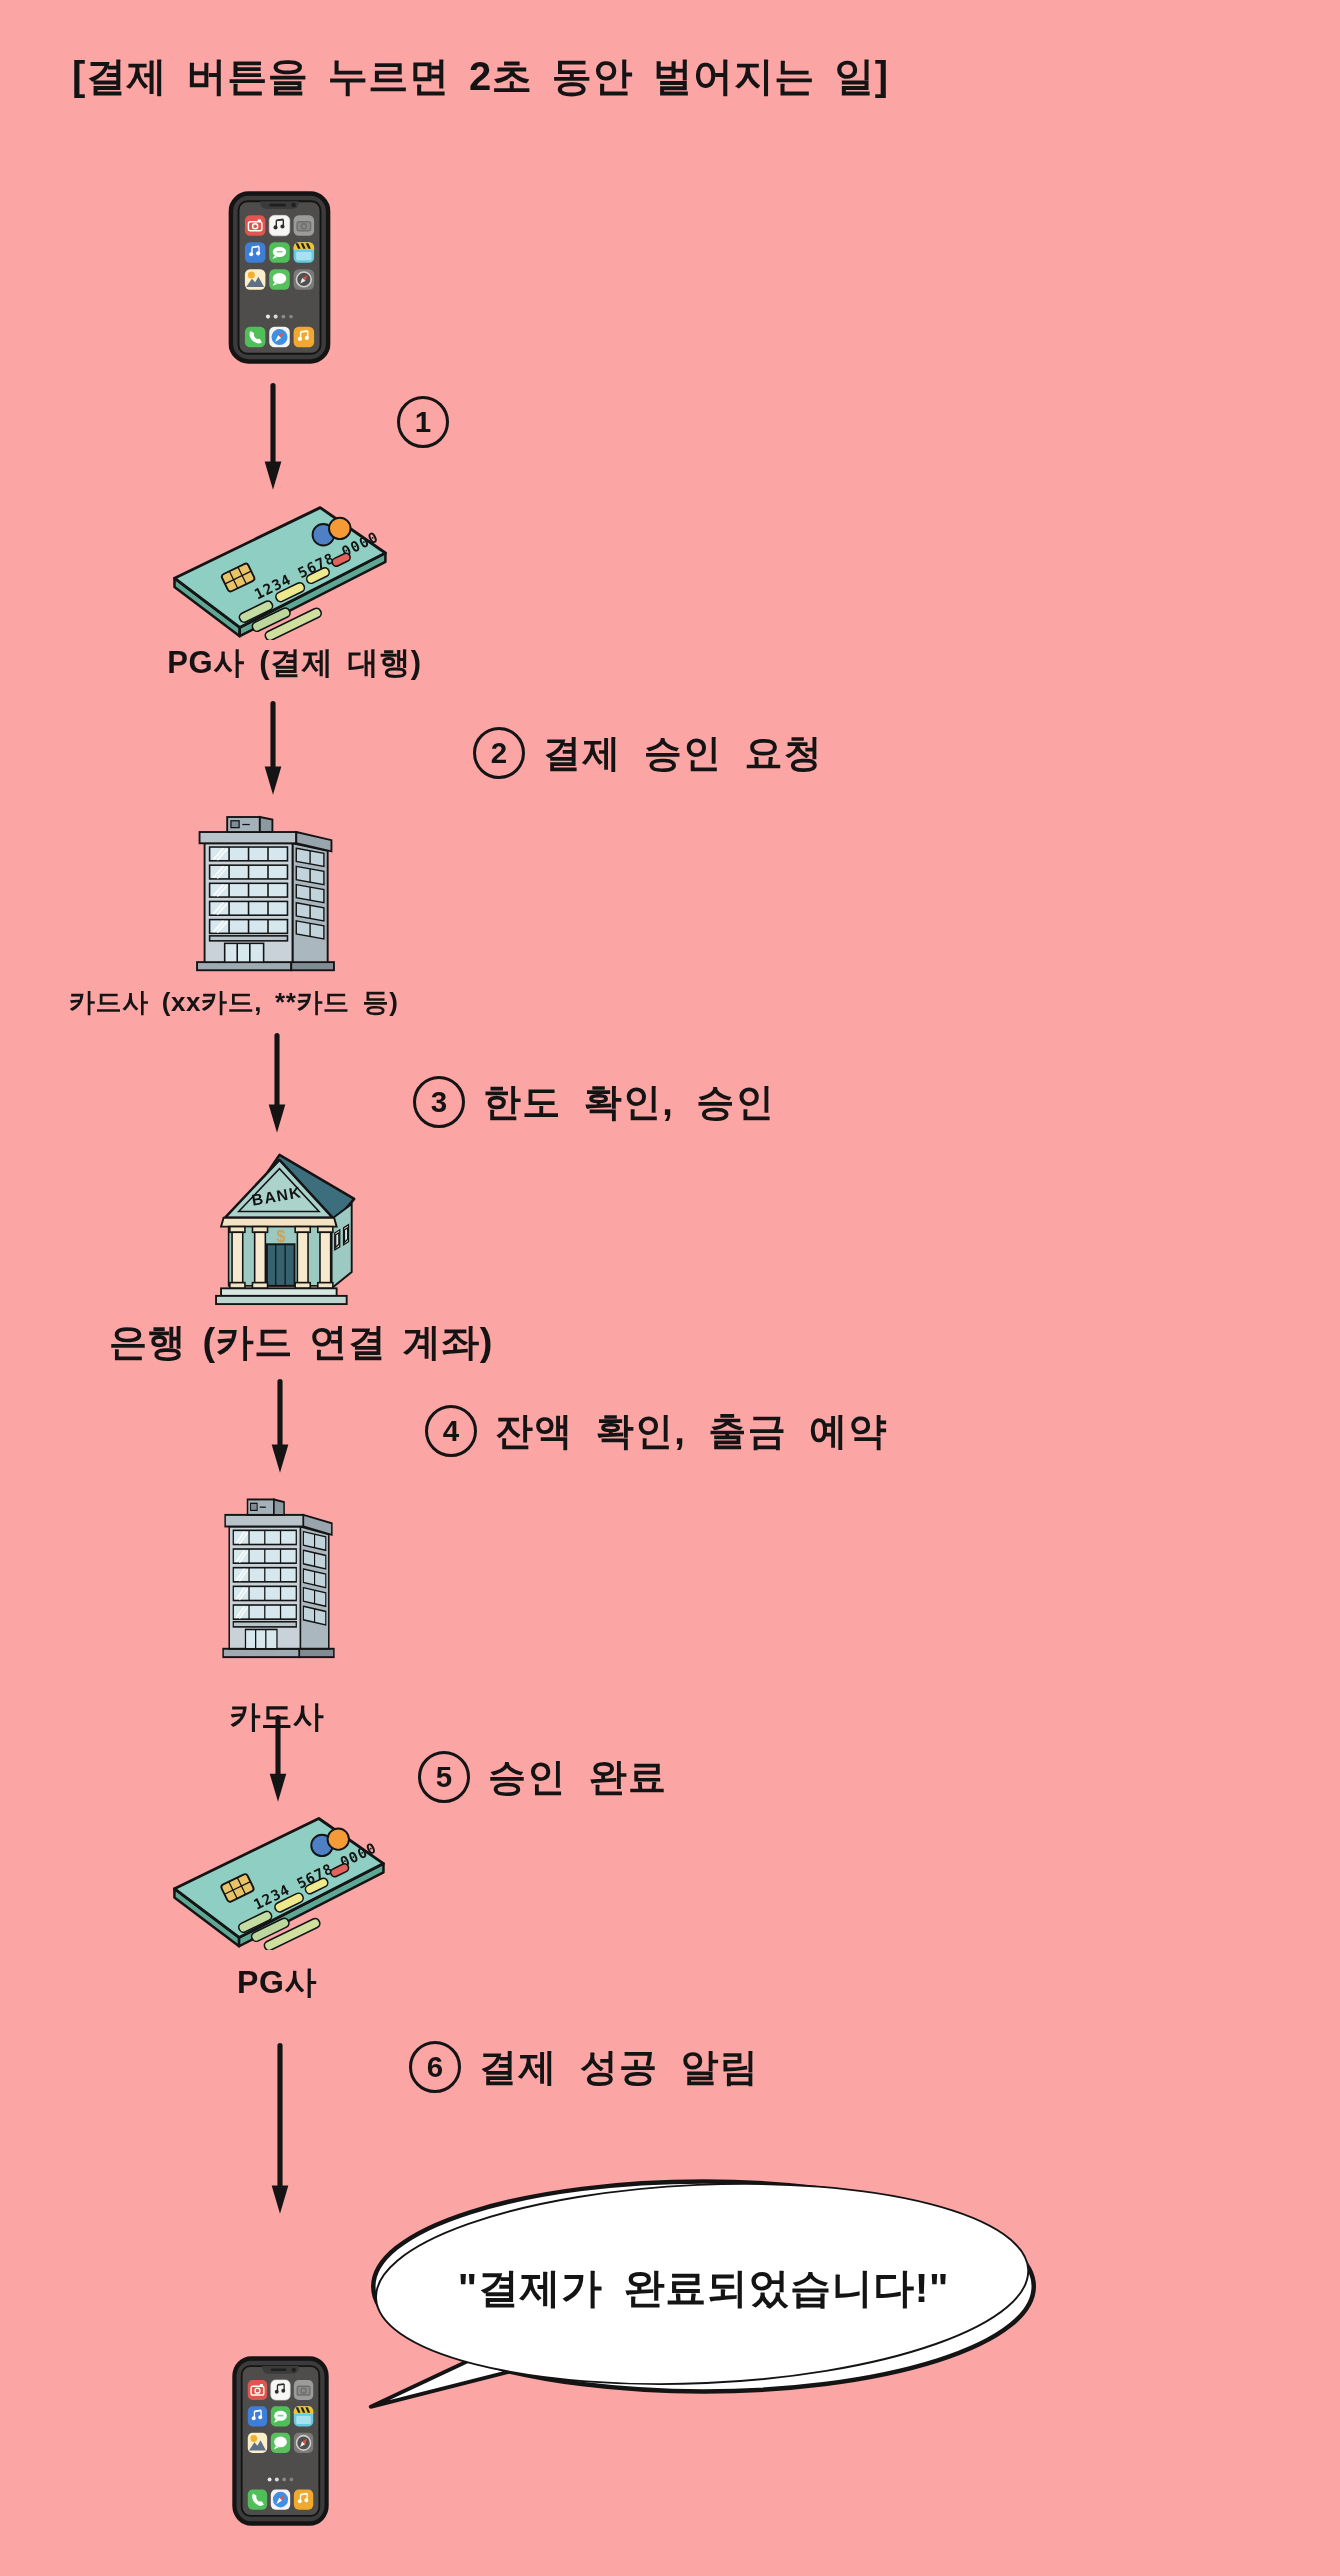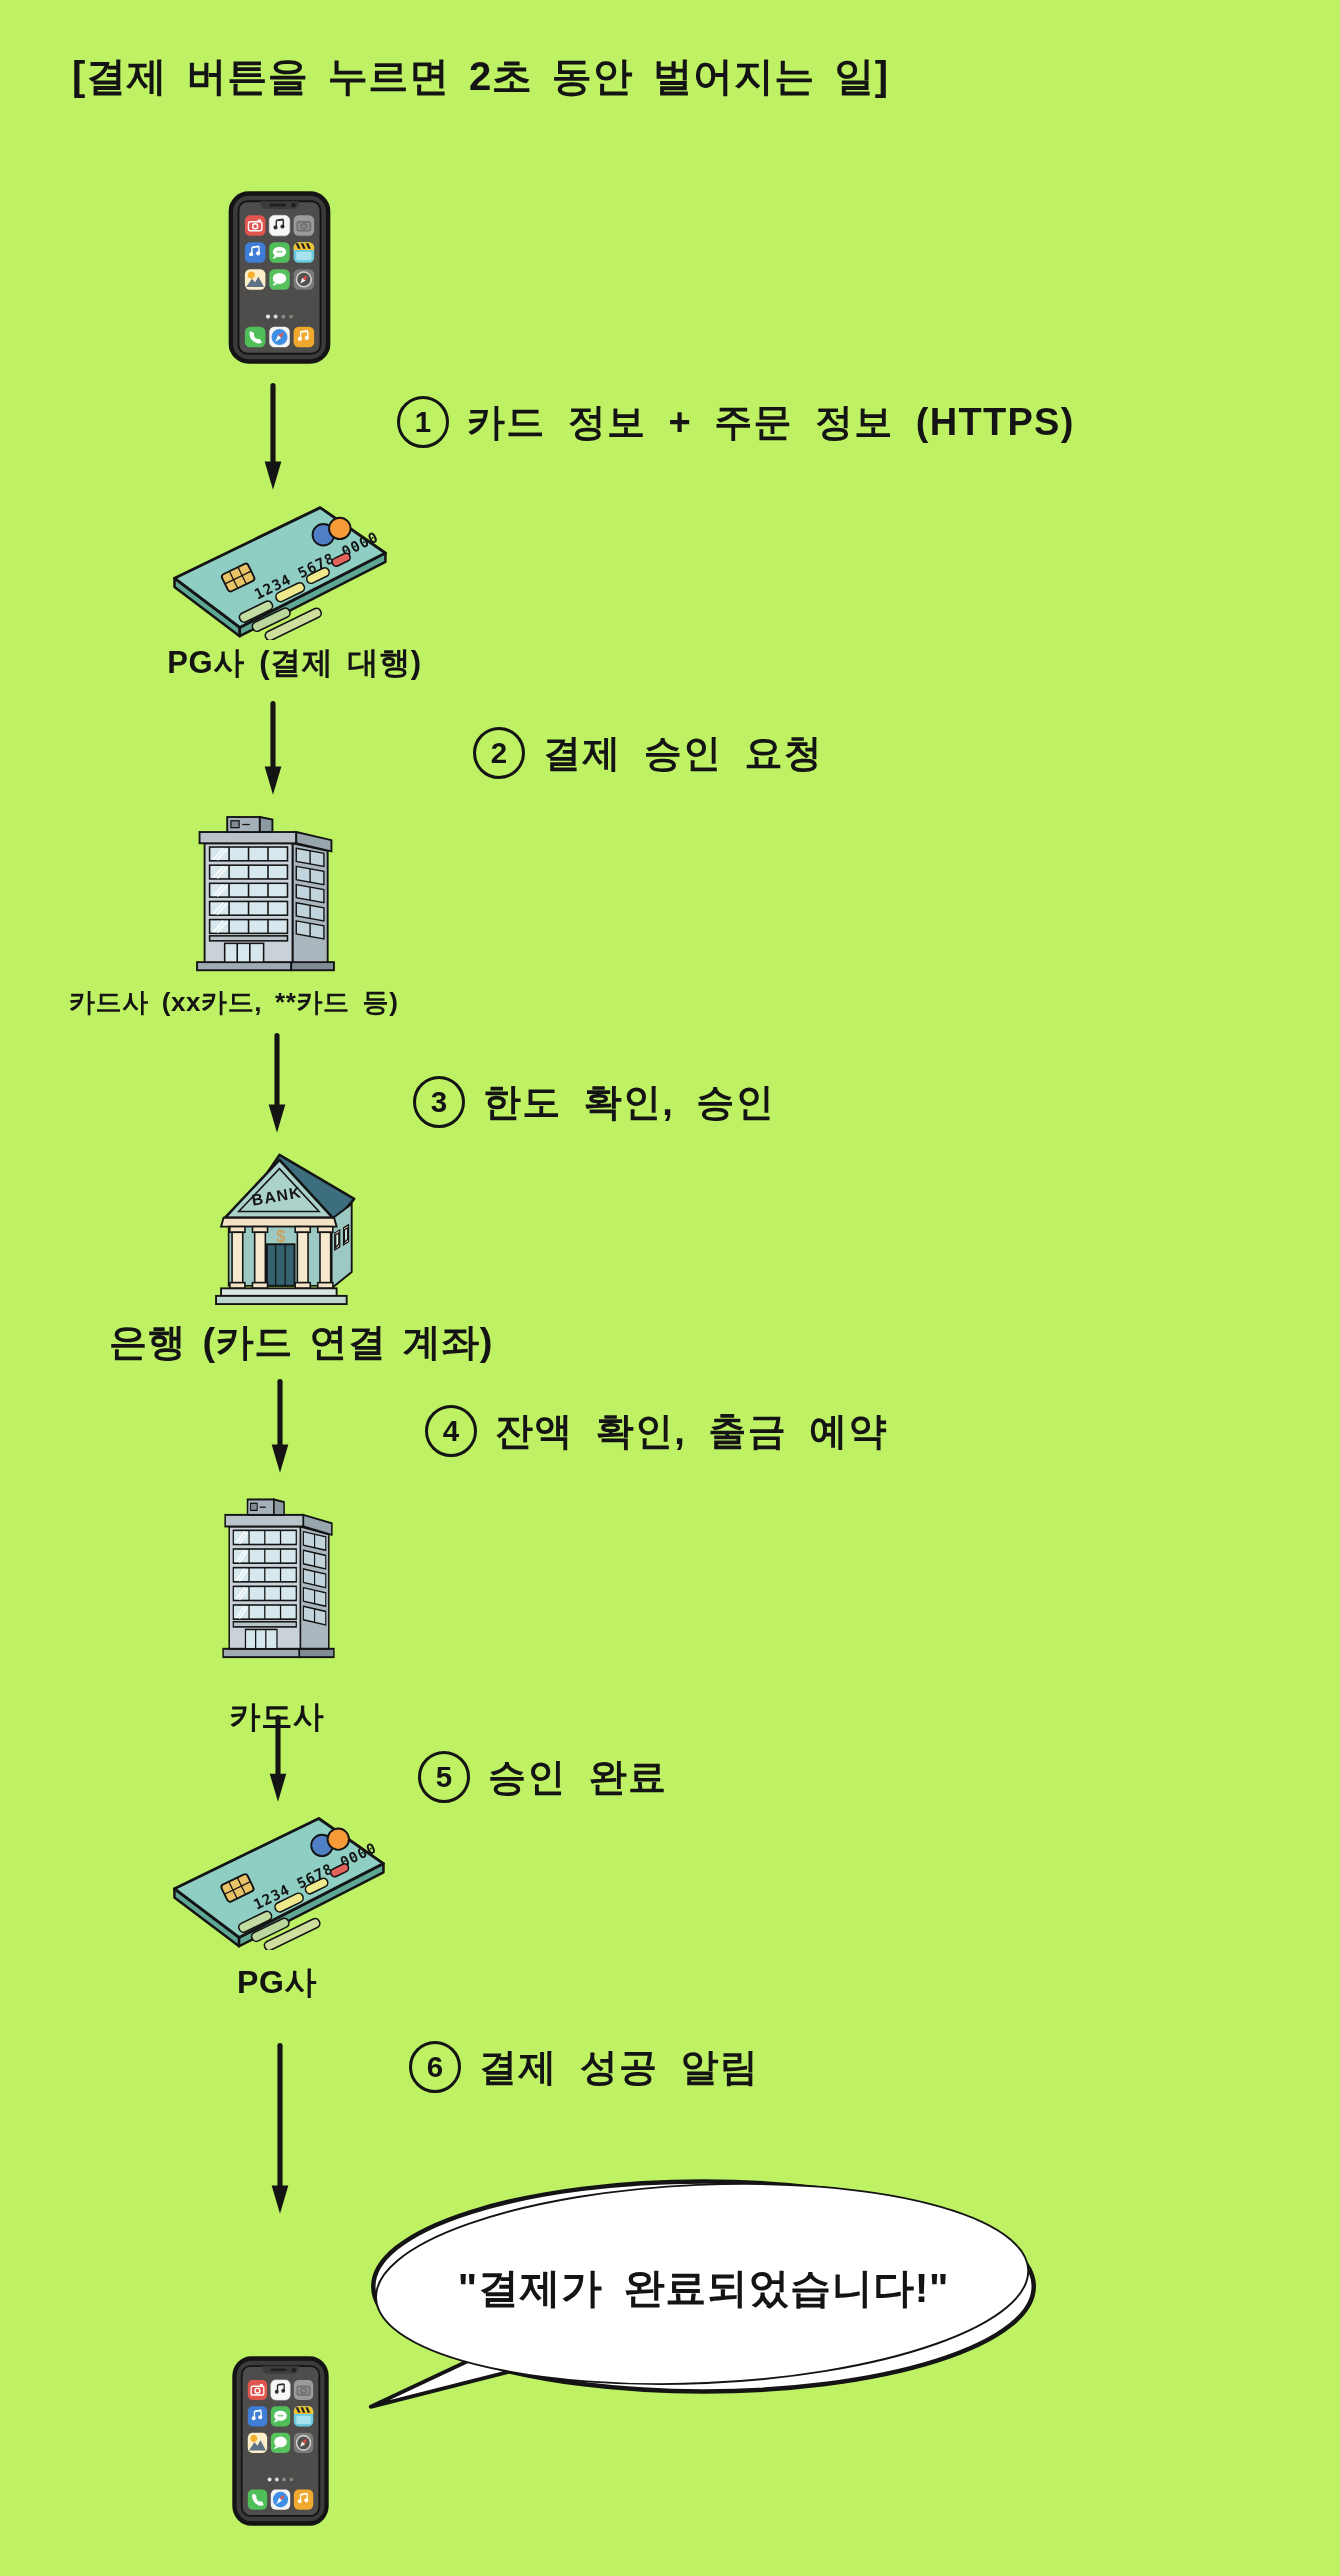--- a/index.html
+++ b/index.html
@@ -1,20 +1,20 @@
 <!DOCTYPE html>
 <html style="font-size:10.3px"><head>
 <meta charset="utf-8">
 <style>
   html,body{margin:0;padding:0;background:#ffffff;}
   #canvas{
     position:relative;
     width:1341px;
     height:2576px;
-    background:#bef264;
+    background:#fca5a5;
     font-family:"Liberation Sans","DejaVu Sans",sans-serif;
     color:#141414;
     overflow:hidden;
   }
   .abs{position:absolute;}
   #title{
     left:72px;top:49px;
     font-size:40px;font-weight:700;letter-spacing:0.6px;word-spacing:7.7px;
     white-space:nowrap;
   }
@@ -247,21 +247,20 @@
   <svg class="abs" style="left:228px;top:191px" width="103" height="173" viewBox="0 0 160 270">
       <use href="#sym-phone"></use>
     </svg>
 
   <svg class="abs" style="left:262px;top:383px" width="22" height="108" viewBox="0 0 34 168">
     <line x1="17" y1="4" x2="17" y2="124" stroke="#141414" stroke-width="8" stroke-linecap="round"></line>
     <polygon points="17,166 4,122 30,122" fill="#141414"></polygon>
   </svg>
   <div class="abs step" style="left:397px;top:396px">
     <span class="step-num">1</span>
-    <span class="step-text">카드 정보 + 주문 정보 (HTTPS)</span>
   </div>
 
   <svg class="abs" style="left:165px;top:495px" width="228" height="145" viewBox="0 0 360 230" preserveAspectRatio="none">
       <use href="#sym-card"></use>
     </svg>
   <div class="abs node-label" style="left:115px;top:642px;width:359px">PG사 (결제 대행)</div>
 
   <svg class="abs" style="left:262px;top:701px" width="22" height="95" viewBox="0 0 34 148">
     <line x1="17" y1="4" x2="17" y2="104" stroke="#141414" stroke-width="8" stroke-linecap="round"></line>
     <polygon points="17,146 4,102 30,102" fill="#141414"></polygon>

